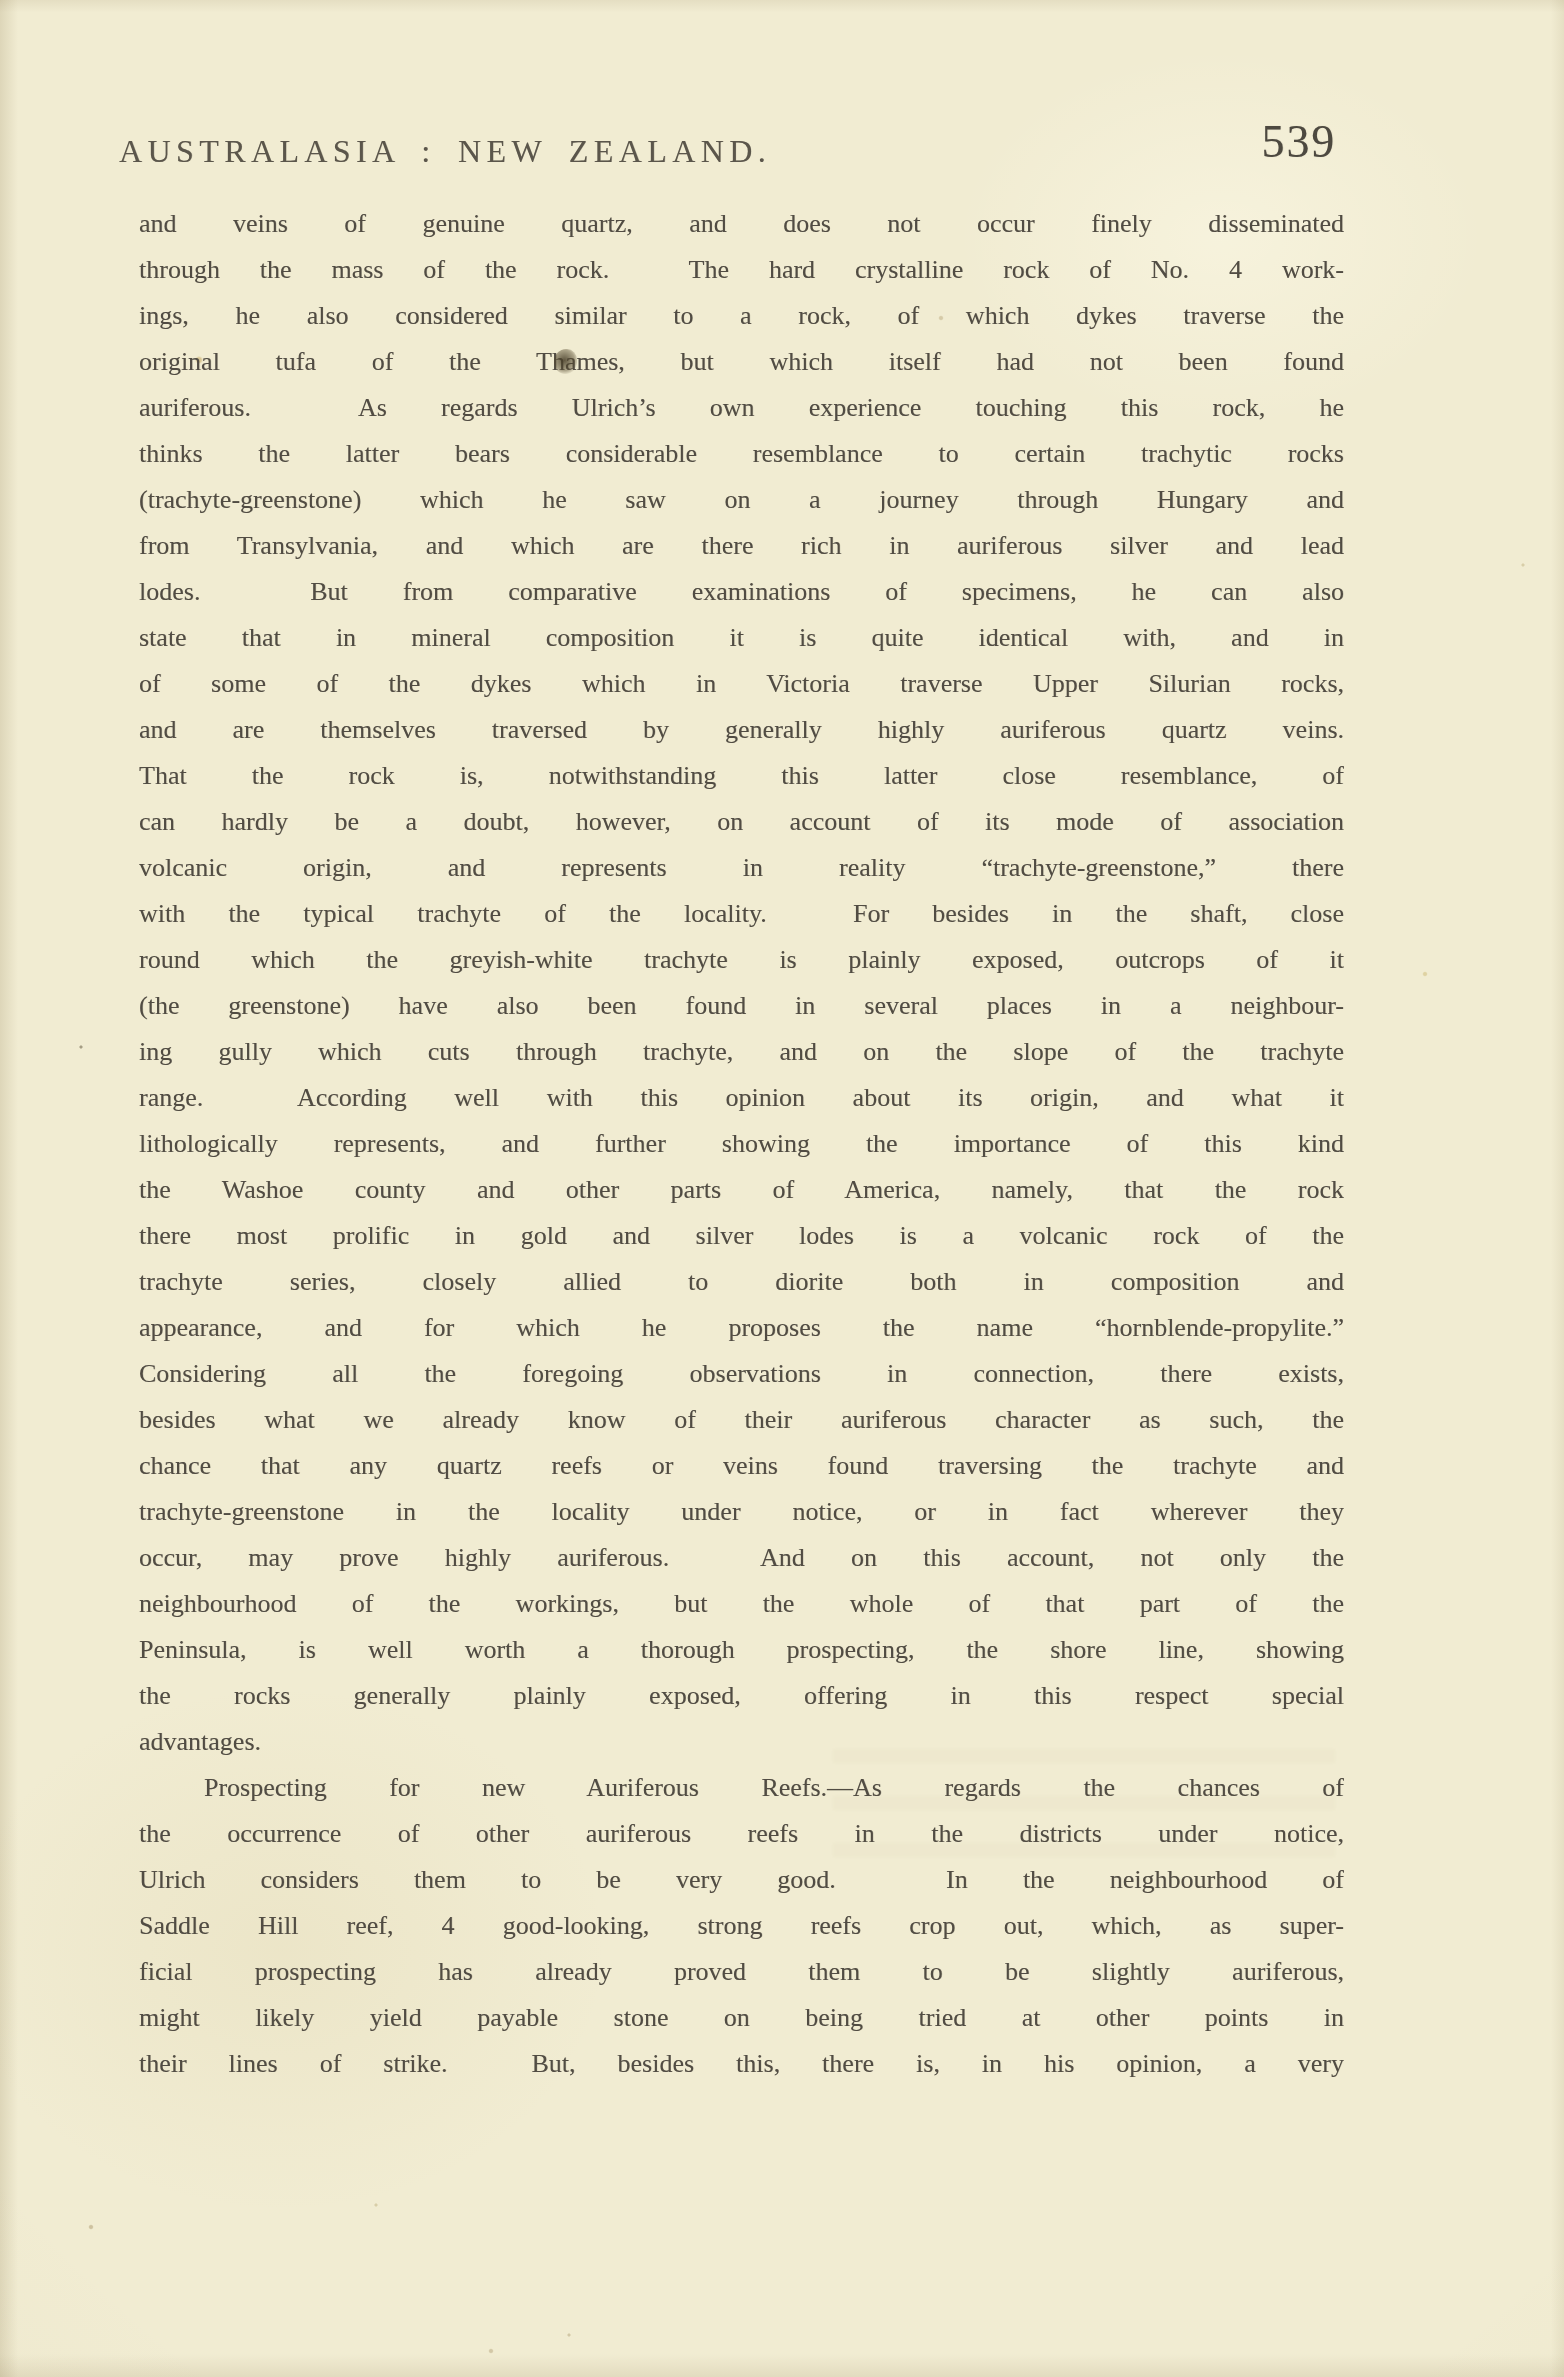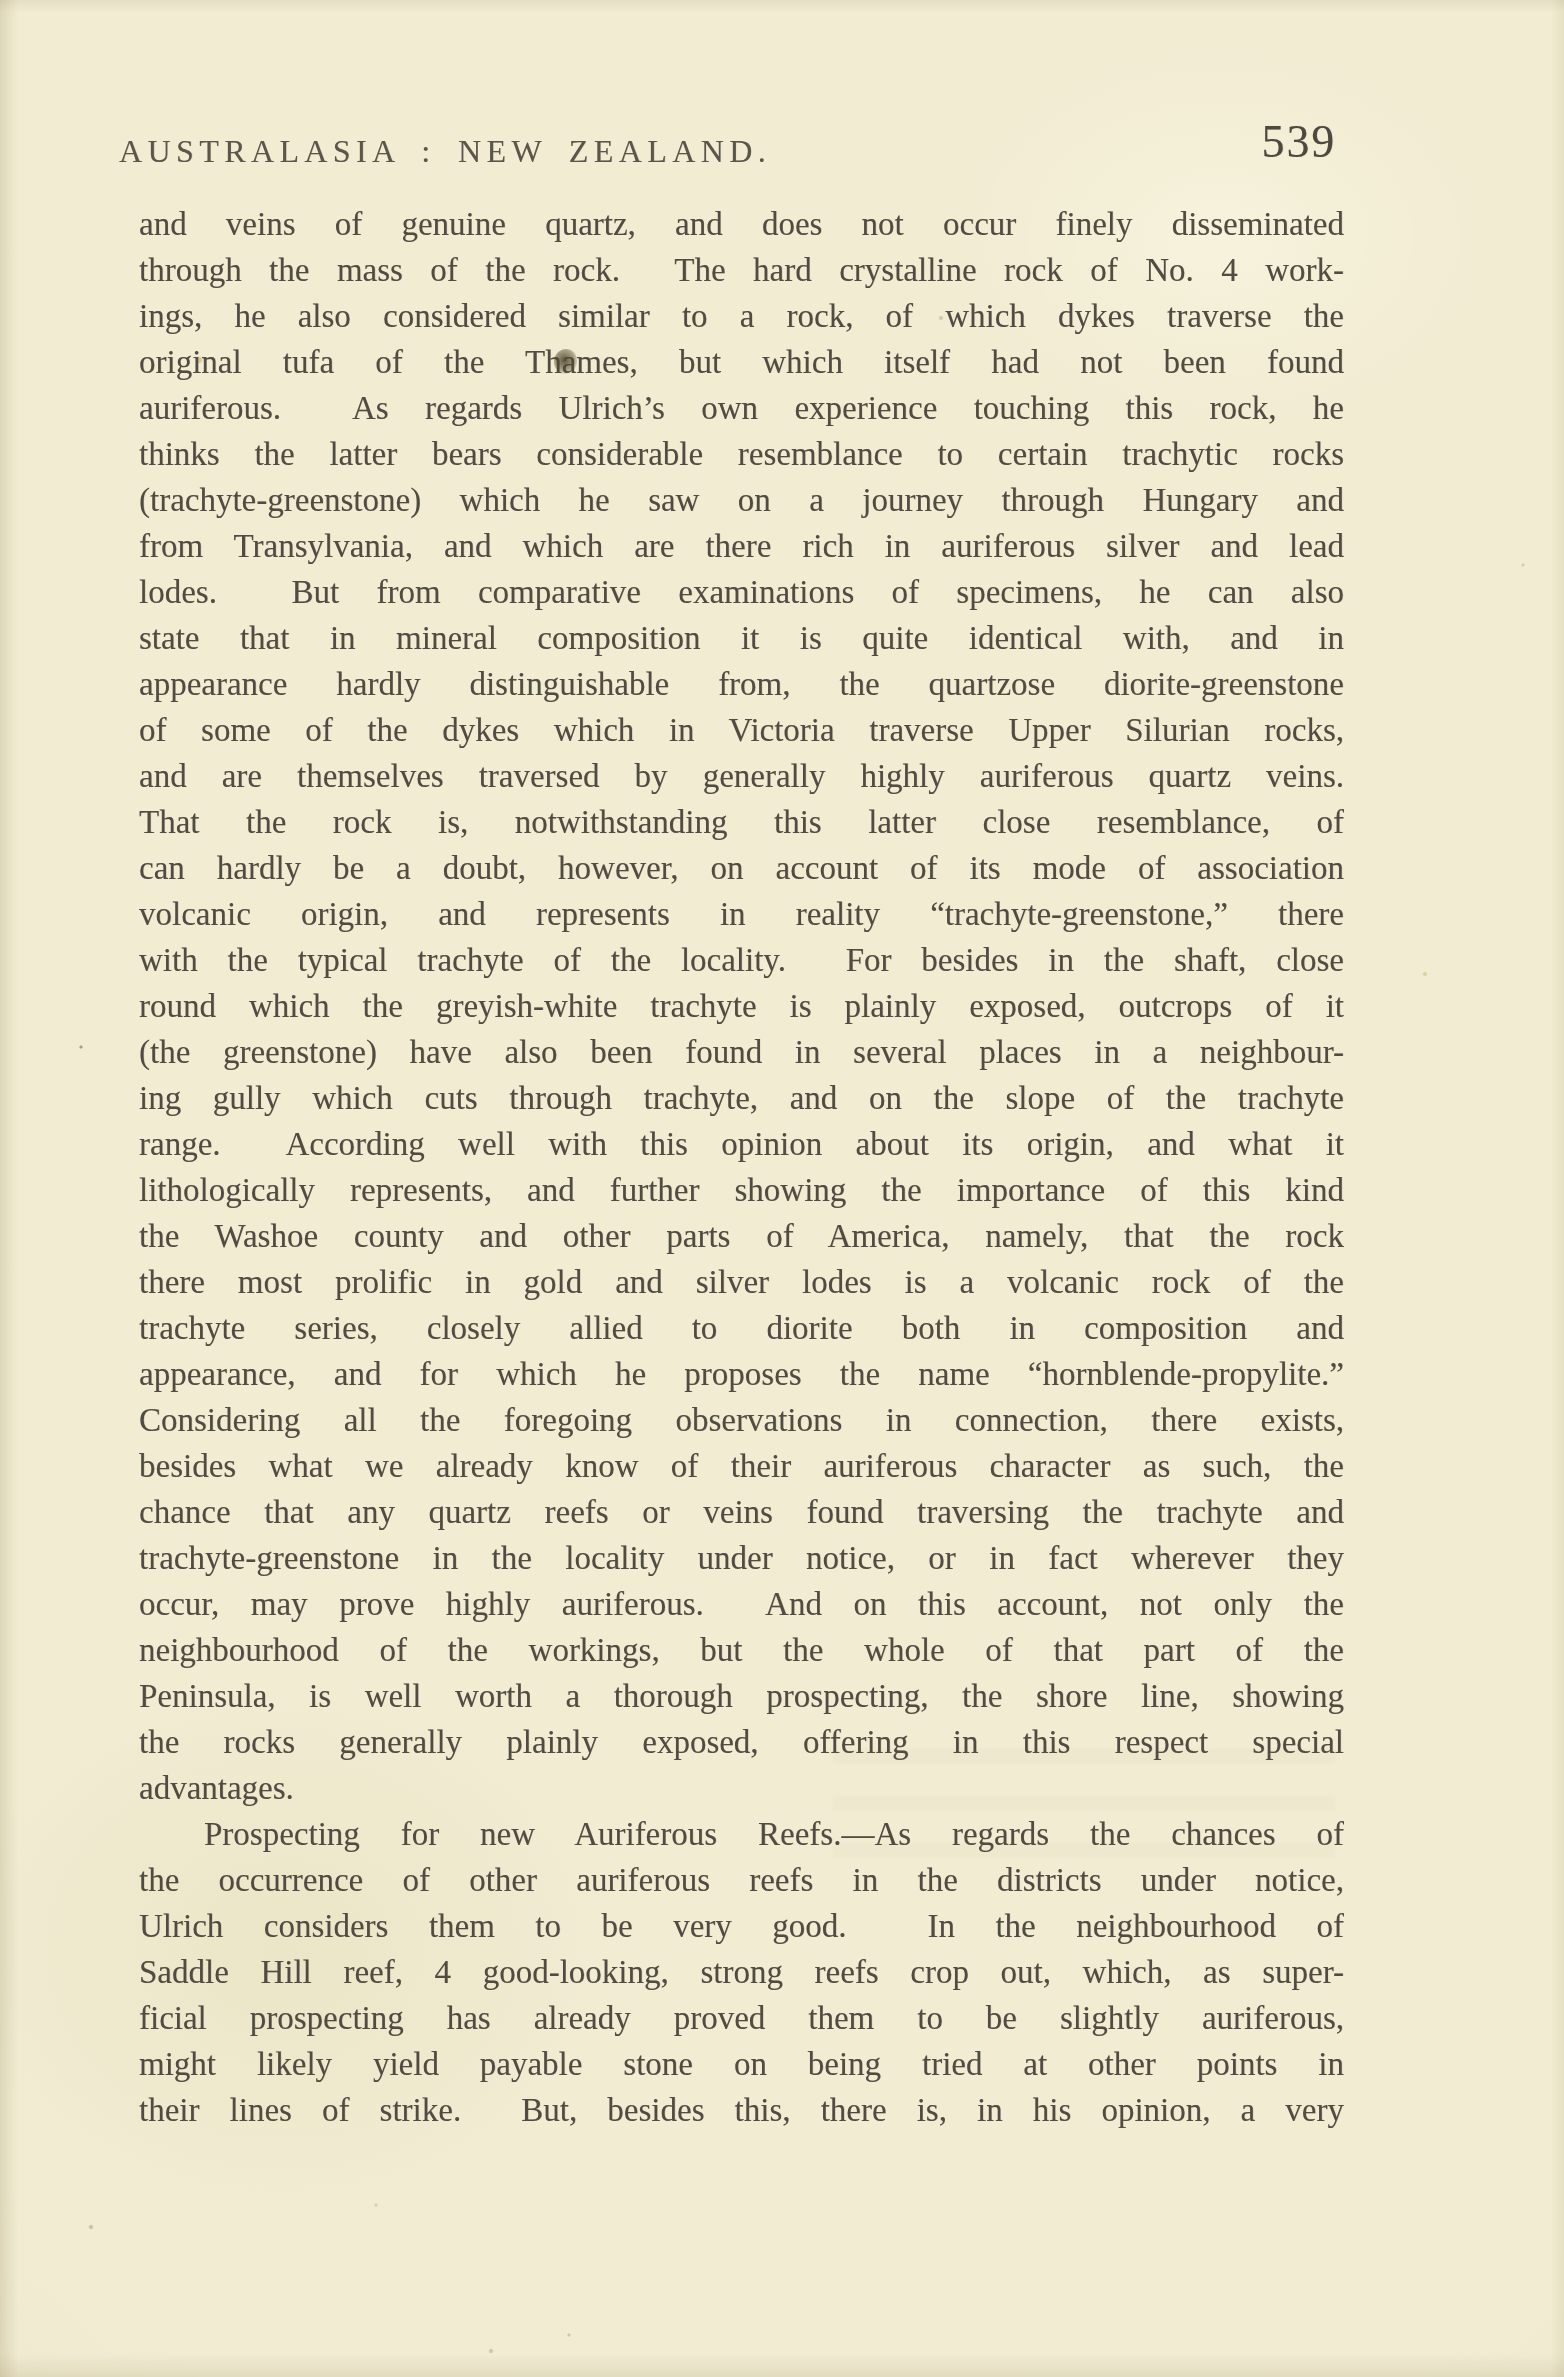--- a/index.html
+++ b/index.html
@@ -62,21 +62,21 @@
     letter-spacing: 1.8px;
     color: #4d4940;
     text-shadow: 0.4px 0.4px 0.7px rgba(77,73,64,0.35);
   }
 
   .text-block {
     position: absolute;
     left: 139px;
     top: 201px;
     width: 1205px;
-    font-size: 33px;
+    font-size: 26px;
     line-height: 46px;
     color: #514c43;
     text-shadow: 0.4px 0.4px 0.6px rgba(81,76,67,0.30);
   }
   .line {
     height: 46px;
     overflow: hidden;
     white-space: pre-wrap;
     text-align: justify;
     text-align-last: justify;
@@ -123,21 +123,20 @@
       <div class="line">and veins of genuine quartz, and does not occur finely disseminated</div>
       <div class="line">through the mass of the rock.  The hard crystalline rock of No. 4 work-</div>
       <div class="line">ings, he also considered similar to a rock, of which dykes traverse the</div>
       <div class="line">original tufa of the Thames, but which itself had not been found</div>
       <div class="line">auriferous.  As regards Ulrich’s own experience touching this rock, he</div>
       <div class="line">thinks the latter bears considerable resemblance to certain trachytic rocks</div>
       <div class="line">(trachyte-greenstone) which he saw on a journey through Hungary and</div>
       <div class="line">from Transylvania, and which are there rich in auriferous silver and lead</div>
       <div class="line">lodes.  But from comparative examinations of specimens, he can also</div>
       <div class="line">state that in mineral composition it is quite identical with, and in</div>
-      <div class="line">appearance hardly distinguishable from, the quartzose diorite-greenstone</div>
       <div class="line">of some of the dykes which in Victoria traverse Upper Silurian rocks,</div>
       <div class="line">and are themselves traversed by generally highly auriferous quartz veins.</div>
       <div class="line">That the rock is, notwithstanding this latter close resemblance, of</div>
       <div class="line">can hardly be a doubt, however, on account of its mode of association</div>
       <div class="line">volcanic origin, and represents in reality “trachyte-greenstone,” there</div>
       <div class="line">with the typical trachyte of the locality.  For besides in the shaft, close</div>
       <div class="line">round which the greyish-white trachyte is plainly exposed, outcrops of it</div>
       <div class="line">(the greenstone) have also been found in several places in a neighbour-</div>
       <div class="line">ing gully which cuts through trachyte, and on the slope of the trachyte</div>
       <div class="line">range.  According well with this opinion about its origin, and what it</div>

